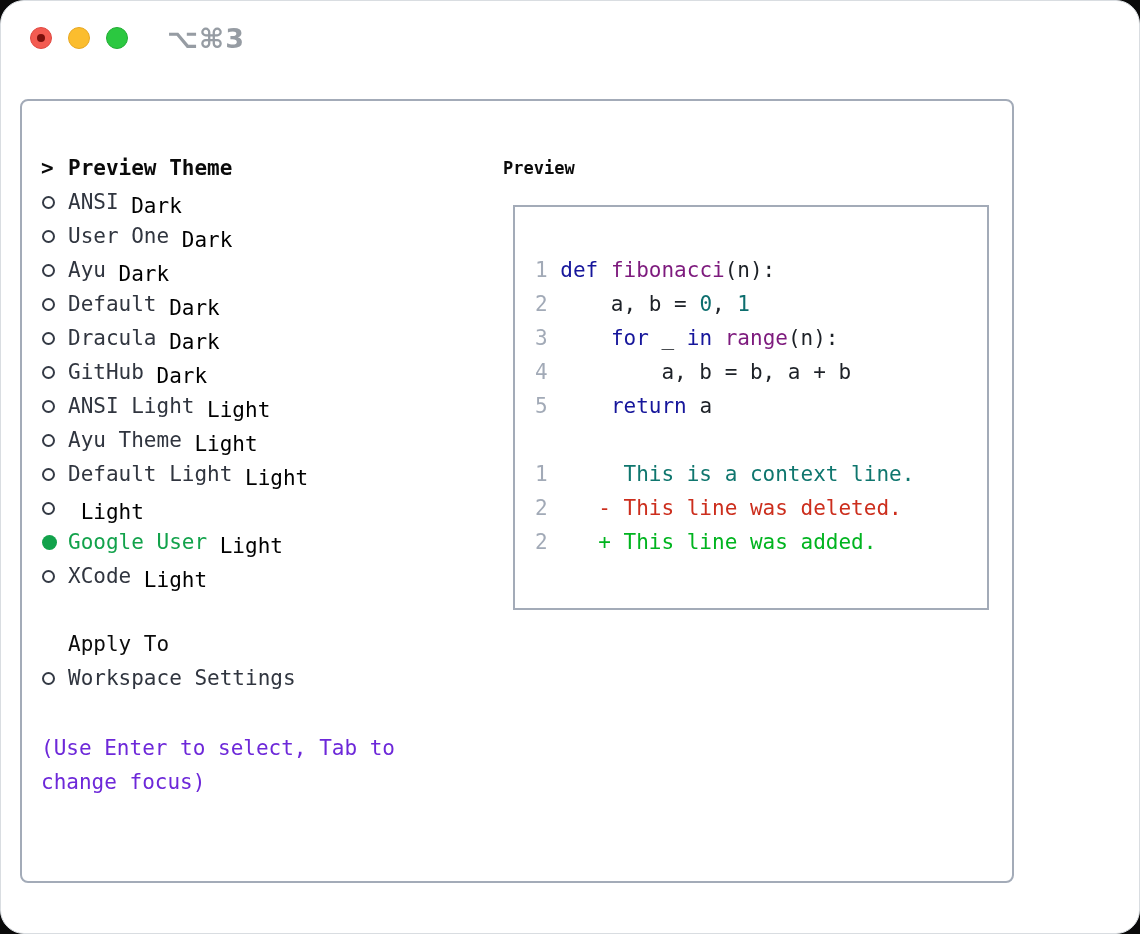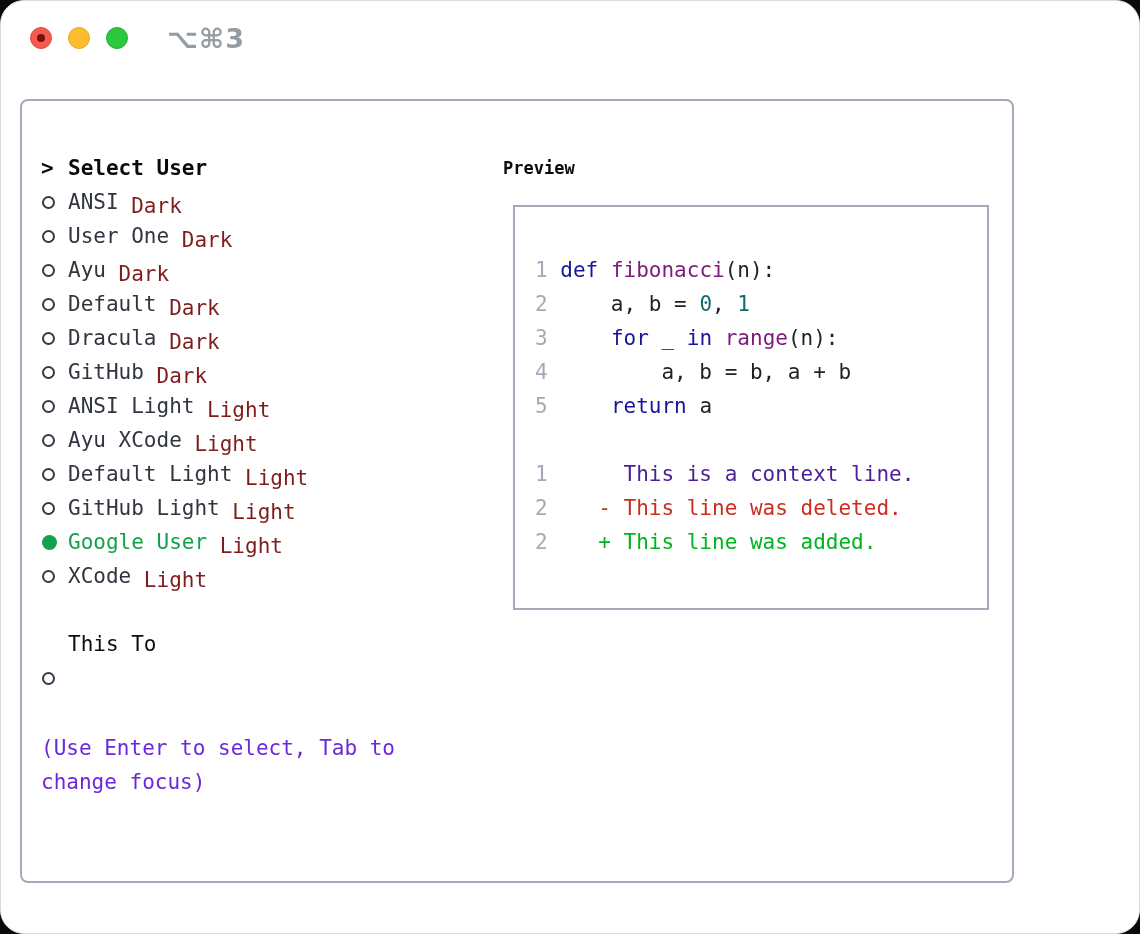--- a/index.html
+++ b/index.html
@@ -106,21 +106,21 @@
   .arrow {
     font-weight: bold;
     color: #0a0a0a;
   }
   .hdr {
     font-weight: bold;
     color: #0a0a0a;
   }
   .theme-name { color: #30353f; }
   .theme-name.selected { color: #12a24b; }
-  .theme-tag { color: #7f1d1d; margin-top: 7px; }
+  .theme-tag { color: #000000; margin-top: 7px; }
   .apply-hdr { color: #0c0c0c; }
   .apply-label { color: #30353f; }
   .apply-label.selected { color: #12a24b; }
   #help-text {
     margin-top: 36px;
     width: 400px;
     color: #6d28d9;
     white-space: normal;
   }
   
@@ -150,21 +150,21 @@
     font-size: 21px;
     line-height: 34px;
     white-space: pre;
   }
   .code-line { height: 34px; }
   .tok-num { color: #a2aab7; }
   .tok-kwd { color: #16169b; }
   .tok-typ { color: #7d1a7d; }
   .tok-lit { color: #0d6e6e; }
   .tok-pln { color: #1d2127; }
-  .tok-ctx { color: #4c1d95; }
+  .tok-ctx { color: #0f766e; }
   .tok-del { color: #cc2e1d; }
   .tok-add { color: #00b41f; text-align: center; }
 </style>
 </head>
 <body>
 
 <div id="window">
 
   <div id="titlebar">
     <div class="traffic-light" id="light-close"></div>
@@ -172,47 +172,47 @@
     <div class="traffic-light" id="light-max"></div>
     <div id="titlebar-shortcut">⌥⌘3</div>
   </div>
 
   <div id="panel">
 
     <div id="left-col">
 
       <div class="row">
         <span class="bullet-col arrow">&gt;</span>
-        <span class="hdr">Select User</span>
+        <span class="hdr">Preview Theme</span>
       </div>
 
       <div id="theme-items">
           <div class="row"><span class="bullet-col"><span class="circle"></span></span><span class="theme-name">ANSI</span><span class="theme-tag"> Dark</span></div>
           <div class="row"><span class="bullet-col"><span class="circle"></span></span><span class="theme-name">User One</span><span class="theme-tag"> Dark</span></div>
           <div class="row"><span class="bullet-col"><span class="circle"></span></span><span class="theme-name">Ayu</span><span class="theme-tag"> Dark</span></div>
           <div class="row"><span class="bullet-col"><span class="circle"></span></span><span class="theme-name">Default</span><span class="theme-tag"> Dark</span></div>
           <div class="row"><span class="bullet-col"><span class="circle"></span></span><span class="theme-name">Dracula</span><span class="theme-tag"> Dark</span></div>
           <div class="row"><span class="bullet-col"><span class="circle"></span></span><span class="theme-name">GitHub</span><span class="theme-tag"> Dark</span></div>
           <div class="row"><span class="bullet-col"><span class="circle"></span></span><span class="theme-name">ANSI Light</span><span class="theme-tag"> Light</span></div>
-          <div class="row"><span class="bullet-col"><span class="circle"></span></span><span class="theme-name">Ayu XCode</span><span class="theme-tag"> Light</span></div>
+          <div class="row"><span class="bullet-col"><span class="circle"></span></span><span class="theme-name">Ayu Theme</span><span class="theme-tag"> Light</span></div>
           <div class="row"><span class="bullet-col"><span class="circle"></span></span><span class="theme-name">Default Light</span><span class="theme-tag"> Light</span></div>
-          <div class="row"><span class="bullet-col"><span class="circle"></span></span><span class="theme-name">GitHub Light</span><span class="theme-tag"> Light</span></div>
+          <div class="row"><span class="bullet-col"><span class="circle"></span></span><span class="theme-tag"> Light</span></div>
           <div class="row"><span class="bullet-col"><span class="circle filled"></span></span><span class="theme-name selected">Google User</span><span class="theme-tag"> Light</span></div>
           <div class="row"><span class="bullet-col"><span class="circle"></span></span><span class="theme-name">XCode</span><span class="theme-tag"> Light</span></div>
         </div>
 
       <div class="row spacer"></div>
 
       <div class="row">
         <span class="bullet-col"></span>
-        <span class="apply-hdr">This To</span>
+        <span class="apply-hdr">Apply To</span>
       </div>
 
       <div id="apply-items">
-          <div class="row"><span class="bullet-col"><span class="circle"></span></span></div>
+          <div class="row"><span class="bullet-col"><span class="circle"></span></span><span class="apply-label">Workspace Settings</span></div>
         </div>
 
       <div id="help-text">(Use Enter to select, Tab to change focus)</div>
 
     </div>
 
     <div id="preview-title">Preview</div>
 
     <div id="preview-box">
       <div id="preview-code"><div class="code-line"><span class="tok-num">1 </span><span class="tok-kwd">def</span><span class="tok-pln"> </span><span class="tok-typ">fibonacci</span><span class="tok-pln">(n):</span></div><div class="code-line"><span class="tok-num">2 </span><span class="tok-pln">    a, b = </span><span class="tok-lit">0</span><span class="tok-pln">, </span><span class="tok-lit">1</span></div><div class="code-line"><span class="tok-num">3 </span><span class="tok-pln">    </span><span class="tok-kwd">for</span><span class="tok-pln"> _ </span><span class="tok-kwd">in</span><span class="tok-pln"> </span><span class="tok-typ">range</span><span class="tok-pln">(n):</span></div><div class="code-line"><span class="tok-num">4 </span><span class="tok-pln">        a, b = b, a + b</span></div><div class="code-line"><span class="tok-num">5 </span><span class="tok-pln">    </span><span class="tok-kwd">return</span><span class="tok-pln"> a</span></div><div class="code-line"></div><div class="code-line"><span class="tok-num">1</span><span class="tok-ctx">      This is a context line.</span></div><div class="code-line"><span class="tok-num">2</span><span class="tok-del">    - This line was deleted.</span></div><div class="code-line"><span class="tok-num">2</span><span class="tok-add">    + This line was added.</span></div></div>

